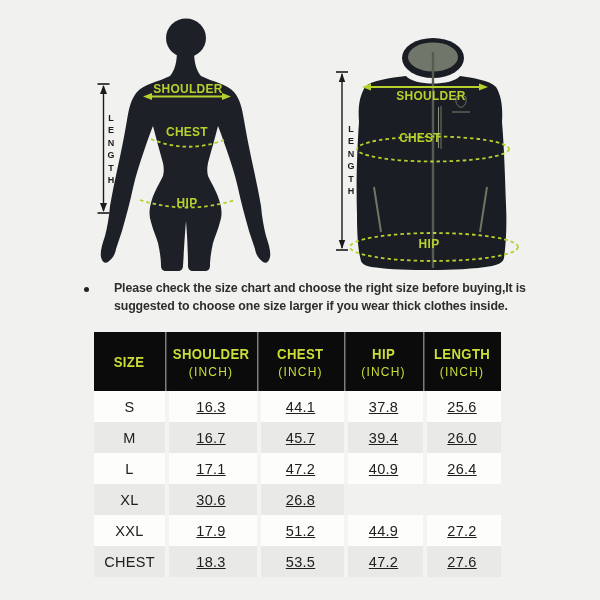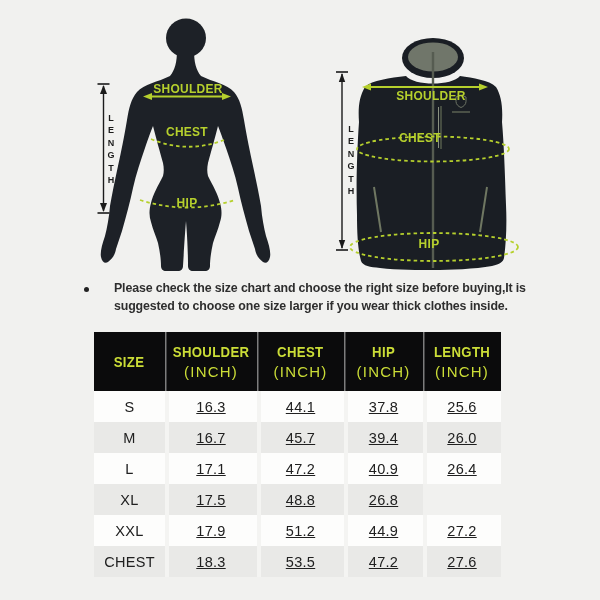--- a/index.html
+++ b/index.html
@@ -48,21 +48,21 @@
   .t-hcell {
     display:flex; flex-direction:column; align-items:center;
     justify-content:center; gap:2px;
   }
   .t-hcell + .t-hcell { box-shadow:inset 1.5px 0 0 #7d7d7d; }
   .t-hlabel {
     color:#cbdd37; font-weight:700; font-size:15.5px;
     letter-spacing:.4px; transform:scaleX(.85); white-space:nowrap;
   }
   .t-hunit {
-    color:#cbdd37; font-weight:400; font-size:15px;
+    color:#cbdd37; font-weight:400; font-size:12px;
     letter-spacing:1.2px; white-space:nowrap;
   }
   .t-hunit:empty { display:none; }
   .t-row {
     display:grid; grid-template-columns:71px 92px 87px 79px 78px;
     height:31px;
   }
   .t-cell {
     display:flex; align-items:center; justify-content:center;
     font-size:14.5px; font-weight:500; color:#202020;
@@ -254,22 +254,21 @@
     </div>
     <div class="t-row">
       <div class="t-cell">L</div>
       <div class="t-cell">17.1</div>
       <div class="t-cell">47.2</div>
       <div class="t-cell">40.9</div>
       <div class="t-cell">26.4</div>
     </div>
     <div class="t-row alt">
       <div class="t-cell">XL</div>
-      <div class="t-cell">17.5</div>
-      <div class="t-cell">48.8</div>
+      <div class="t-cell">30.6</div>
       <div class="t-cell">26.8</div>
     </div>
     <div class="t-row">
       <div class="t-cell">XXL</div>
       <div class="t-cell">17.9</div>
       <div class="t-cell">51.2</div>
       <div class="t-cell">44.9</div>
       <div class="t-cell">27.2</div>
     </div>
     <div class="t-row alt">

